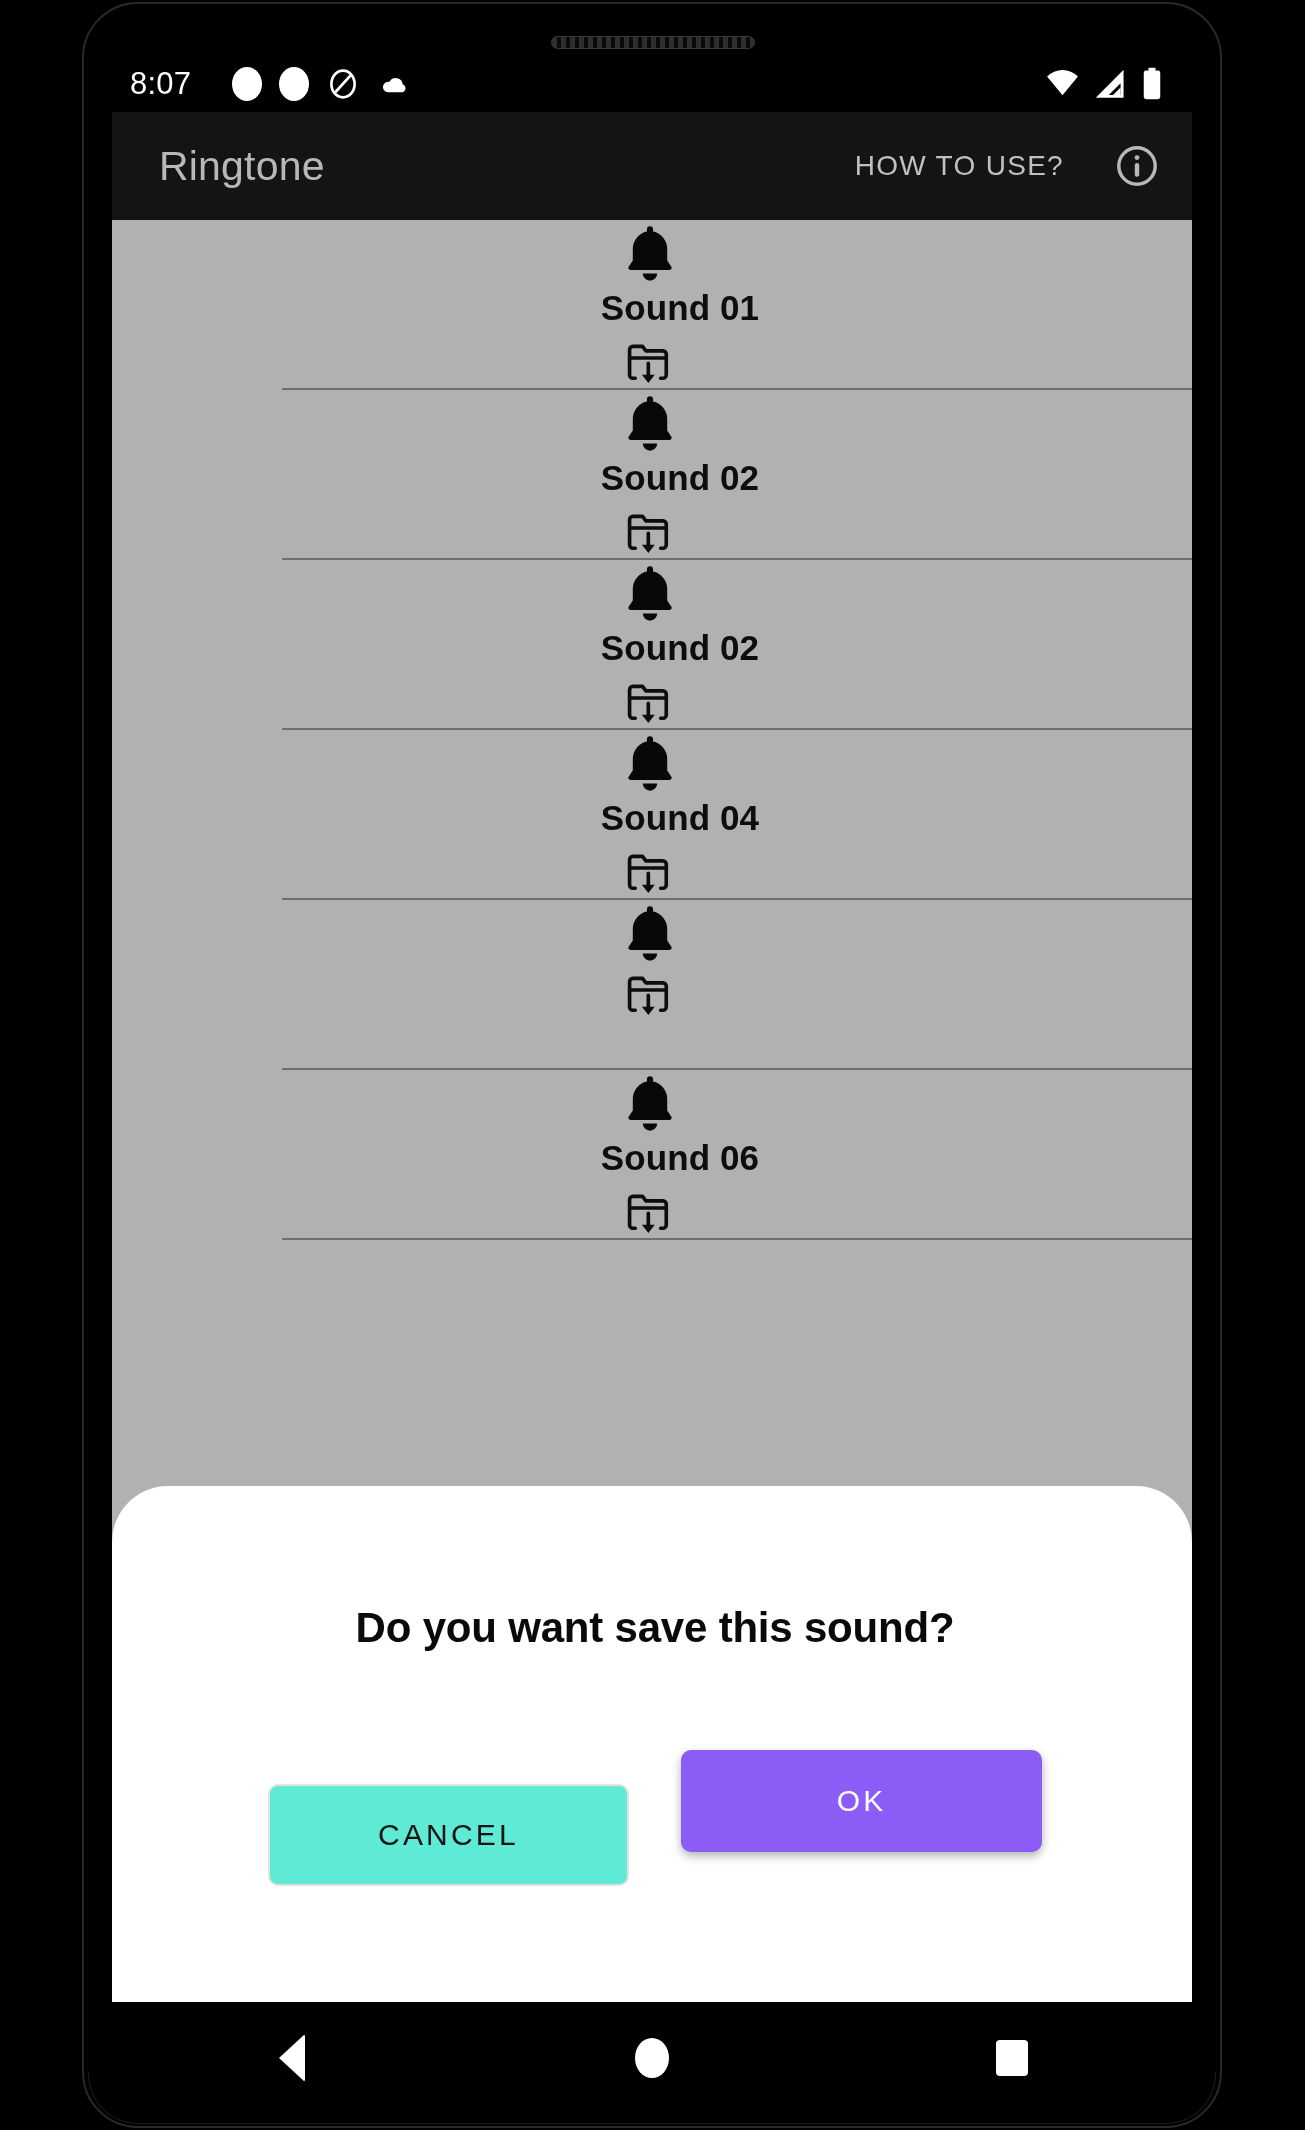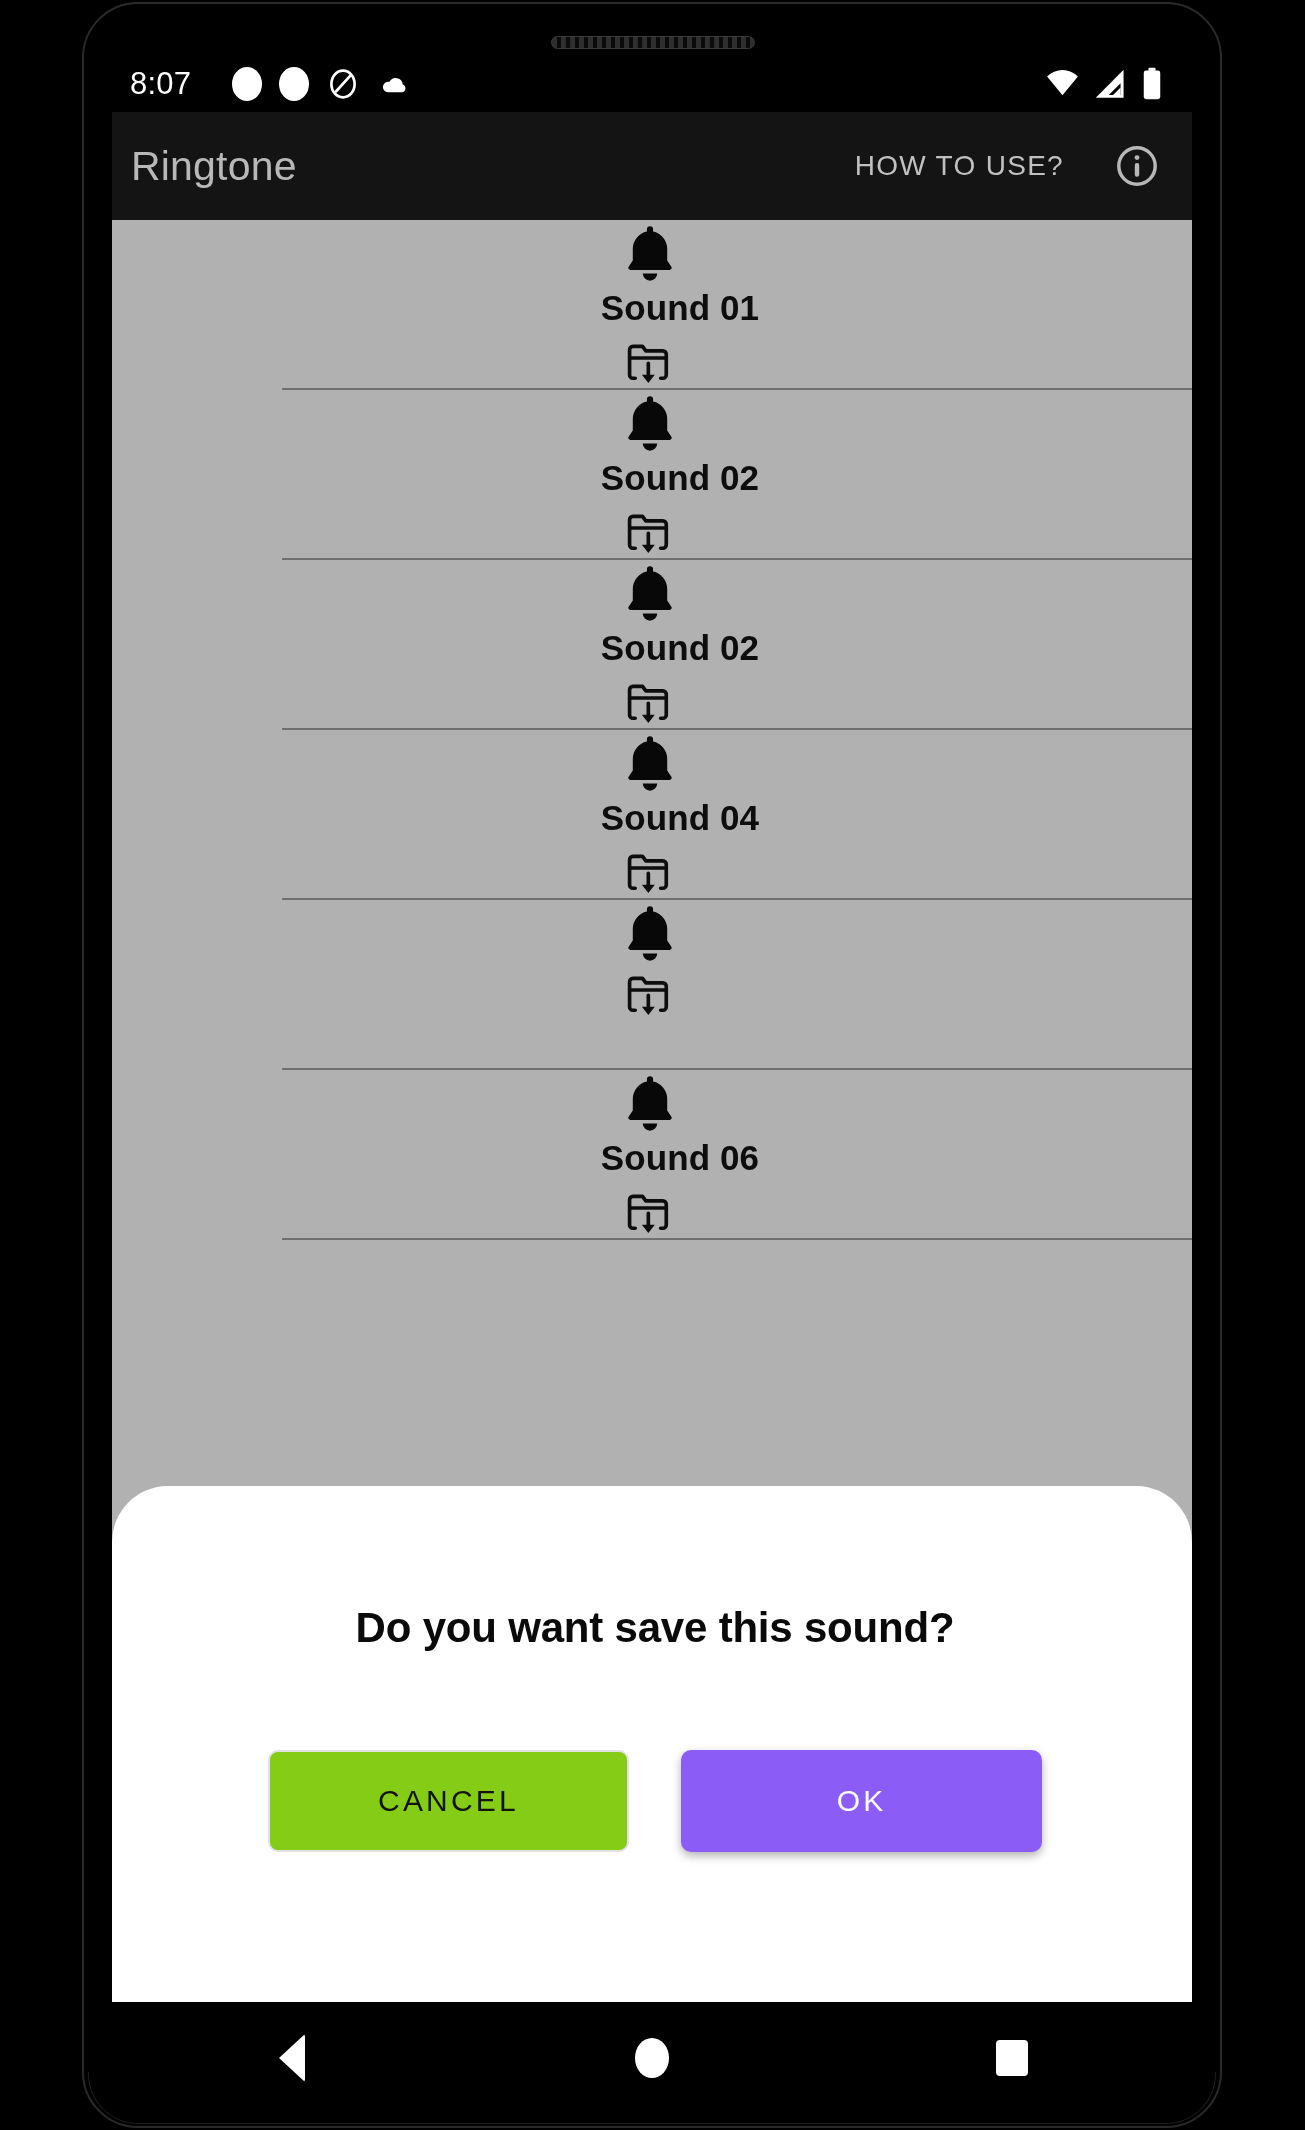--- a/index.html
+++ b/index.html
@@ -104,21 +104,21 @@
 
   
   #appbar {
     position: absolute;
     left: 0; top: 0;
     width: 1080px;
     height: 108px;
     background: #141414;
     display: flex;
     align-items: center;
-    padding: 0 32px 0 19px;
+    padding: 0 32px 0 47px;
   }
   #app-title {
     color: #b8b8b8;
     font-size: 41px;
     font-weight: 400;
     letter-spacing: 0.2px;
     flex: 1;
   }
   #howto-btn {
     color: #c0c0c0;
@@ -213,23 +213,24 @@
     display: flex;
     align-items: center;
     justify-content: center;
     font-size: 30px;
     font-weight: 500;
     letter-spacing: 3.2px;
     cursor: pointer;
     user-select: none;
   }
   #cancel-btn {
-    background: #84cc16;
+    background: #5eead4;
     border: 2px solid #e2e2e2;
     color: #131313;
+    margin-top: 34px;
   }
   #ok-btn {
     background: #8b5cf6;
     border: none;
     color: #ffffff;
     box-shadow: 0 4px 10px rgba(0,0,0,0.30);
   }
 
   
   #navbar {

